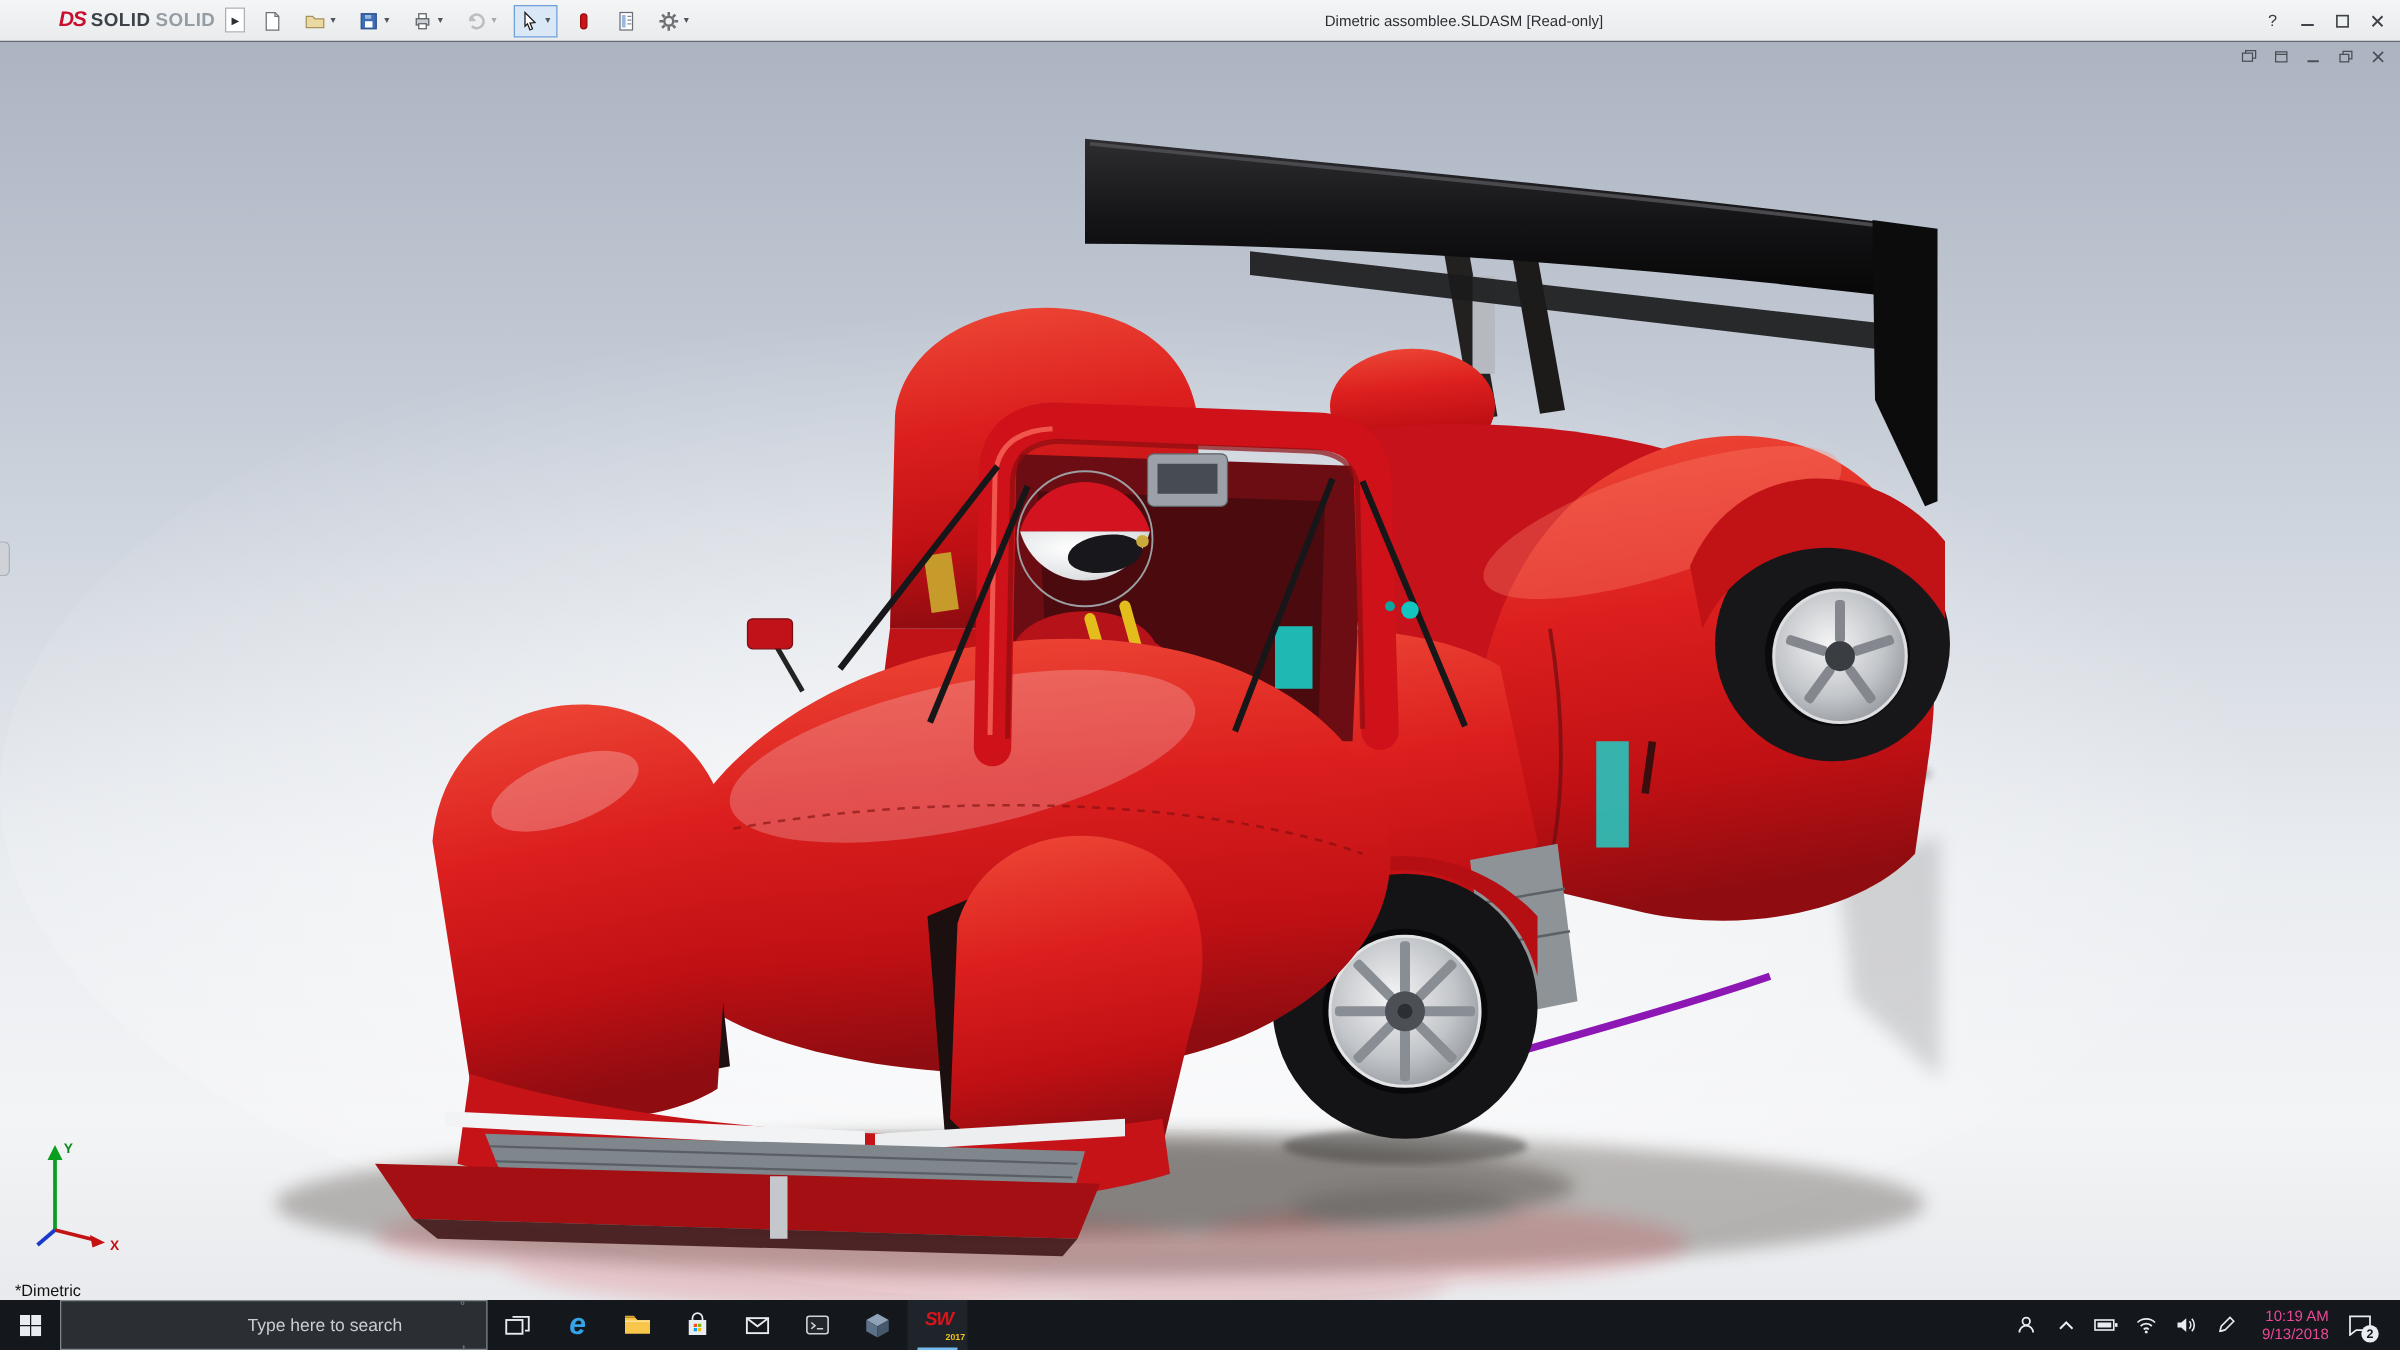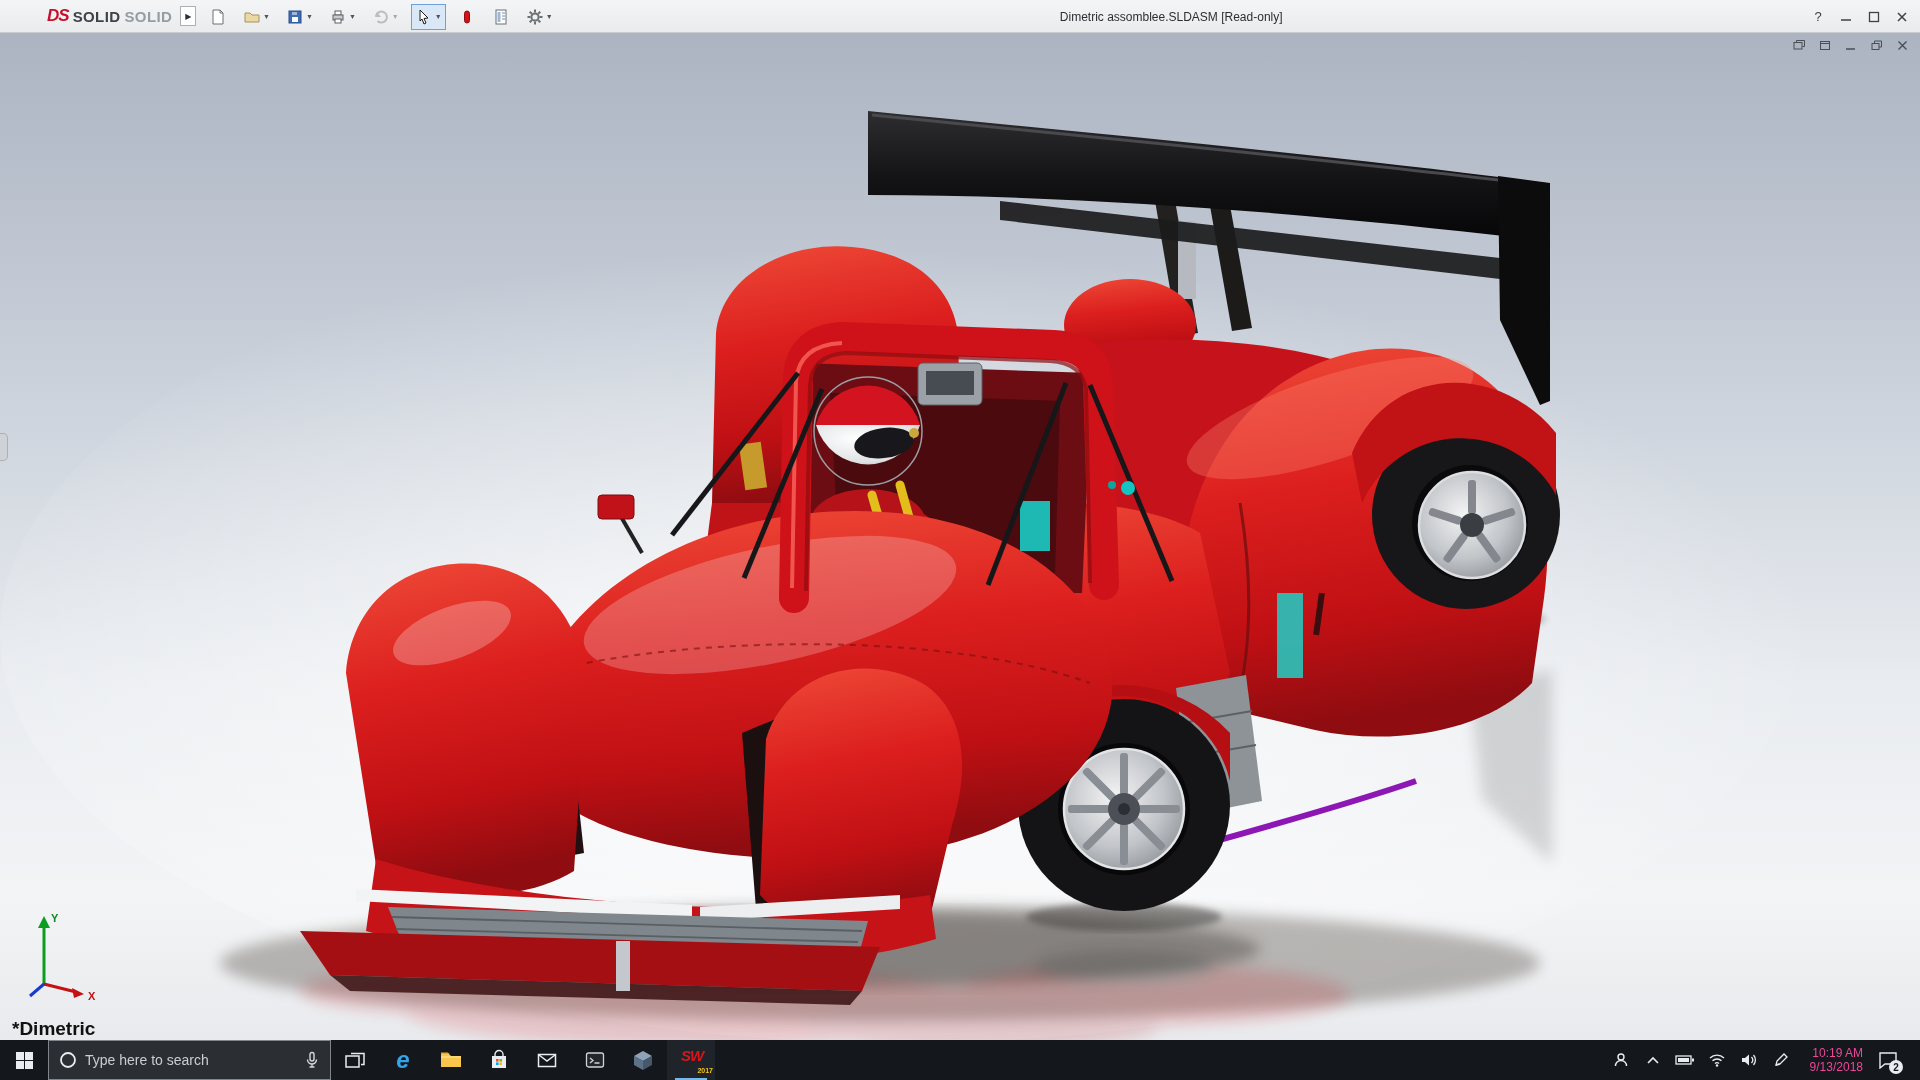--- a/index.html
+++ b/index.html
@@ -29,31 +29,31 @@
   .wbtn { width:28px; height:26px; display:flex; align-items:center; justify-content:center;
           color:#3c4247; font-size:13px; cursor:pointer; background:transparent; border:none; }
 
   
   #viewport { position:absolute; top:33px; left:0; width:1920px; height:1007px; overflow:hidden; }
   #doc-controls { position:absolute; top:4px; right:8px; display:flex; gap:8px; z-index:5; }
   .dcbtn { width:18px; height:16px; display:flex; align-items:center; justify-content:center;
            background:transparent; border:none; cursor:pointer; }
   #left-tab { position:absolute; left:0; top:400px; width:8px; height:28px; background:#cfd3d8;
               border:1px solid #aab0b6; border-left:none; border-radius:0 5px 5px 0; cursor:pointer; z-index:5; }
-  #view-label { position:absolute; left:12px; bottom:0px; font-size:19px; font-weight:700; color:#111; z-index:5; }
+  #view-label { position:absolute; left:12px; bottom:0px; font-size:13px; font-weight:400; color:#111; z-index:5; }
   #triad { position:absolute; left:14px; bottom:38px; z-index:5; }
   .triad-lab-y { font:700 11px "Liberation Sans",sans-serif; fill:#0a8a1e; }
   .triad-lab-x { font:700 11px "Liberation Sans",sans-serif; fill:#c41212; }
 
   
   #taskbar { position:absolute; bottom:0; left:0; width:1920px; height:40px; background:#14171c;
              display:flex; align-items:stretch; }
   #start { width:48px; display:flex; align-items:center; justify-content:center; cursor:pointer; }
-  #searchbox { width:283px; background:#2b2f34; border:1px solid #80868d; display:flex; align-items:center;
-               gap:8px; padding:0 10px; cursor:text; }
+  #searchbox { width:342px; background:#2b2f34; border:1px solid #80868d; display:flex; align-items:flex-end;
+               gap:8px; padding:0 10px; cursor:text;flex-direction:column; }
   #searchbox input { flex:1; background:transparent; border:none; outline:none; color:#c9ced3; font-size:14px; }
   #searchbox input::placeholder { color:#c9ced3; }
   .appcell { width:48px; display:flex; align-items:center; justify-content:center; cursor:pointer; position:relative; }
   .appcell.running { background:#1e2averflow4; }
   .appcell.running { background:#1f242a;padding-left:10px; }
   .appcell.running::after { content:""; position:absolute; left:8px; right:8px; bottom:0; height:2px; background:#76b9ed; }
   .edge-e { color:#35a3e8; font-size:24px; font-weight:700; font-style:italic; line-height:1; }
   .sw-badge { position:relative; width:30px; height:26px; }
   .sw-badge .sw { color:#d8151c; font-weight:800; font-size:15px; font-style:italic; letter-spacing:-1px; }
   .sw-badge .yr { position:absolute; right:-2px; bottom:-1px; color:#f5c518; font-size:7px; font-weight:700; }

